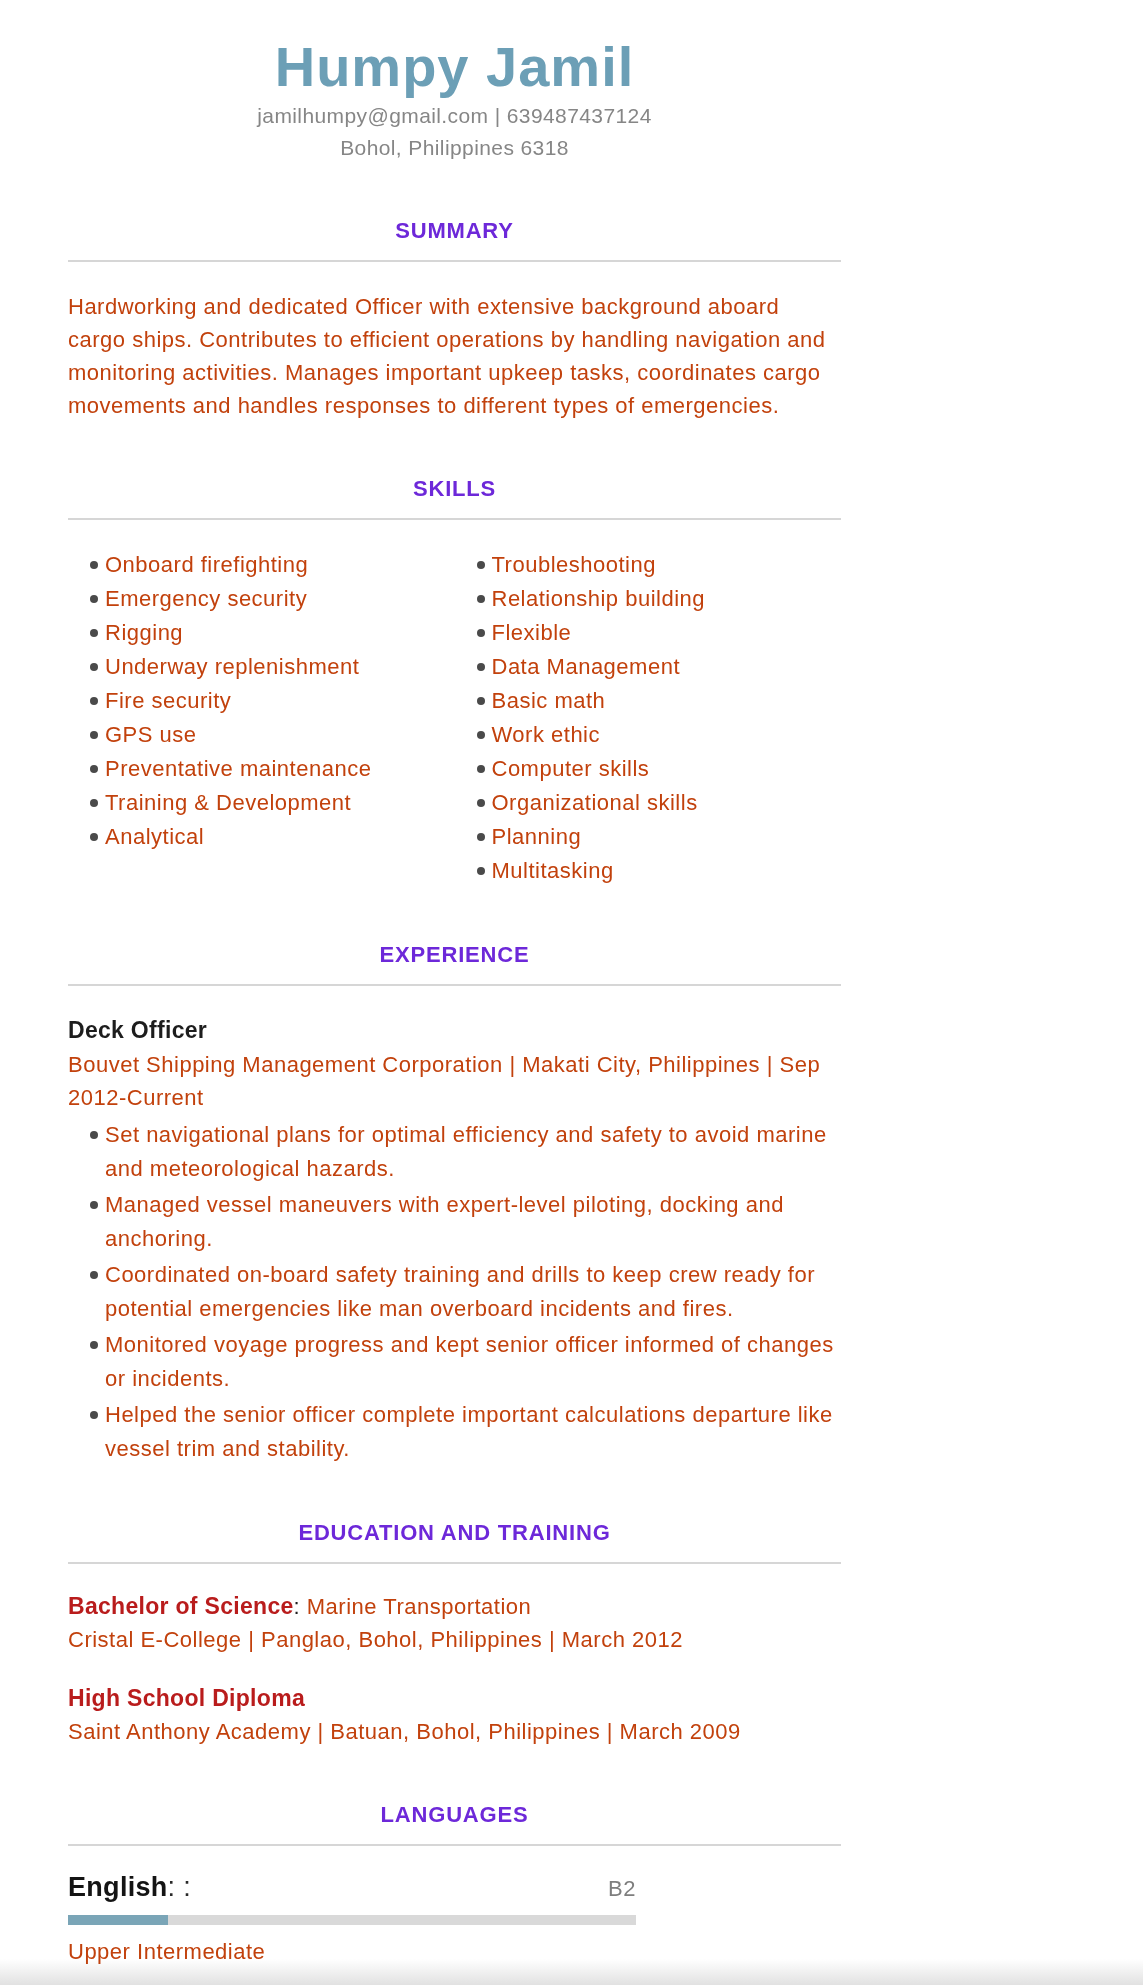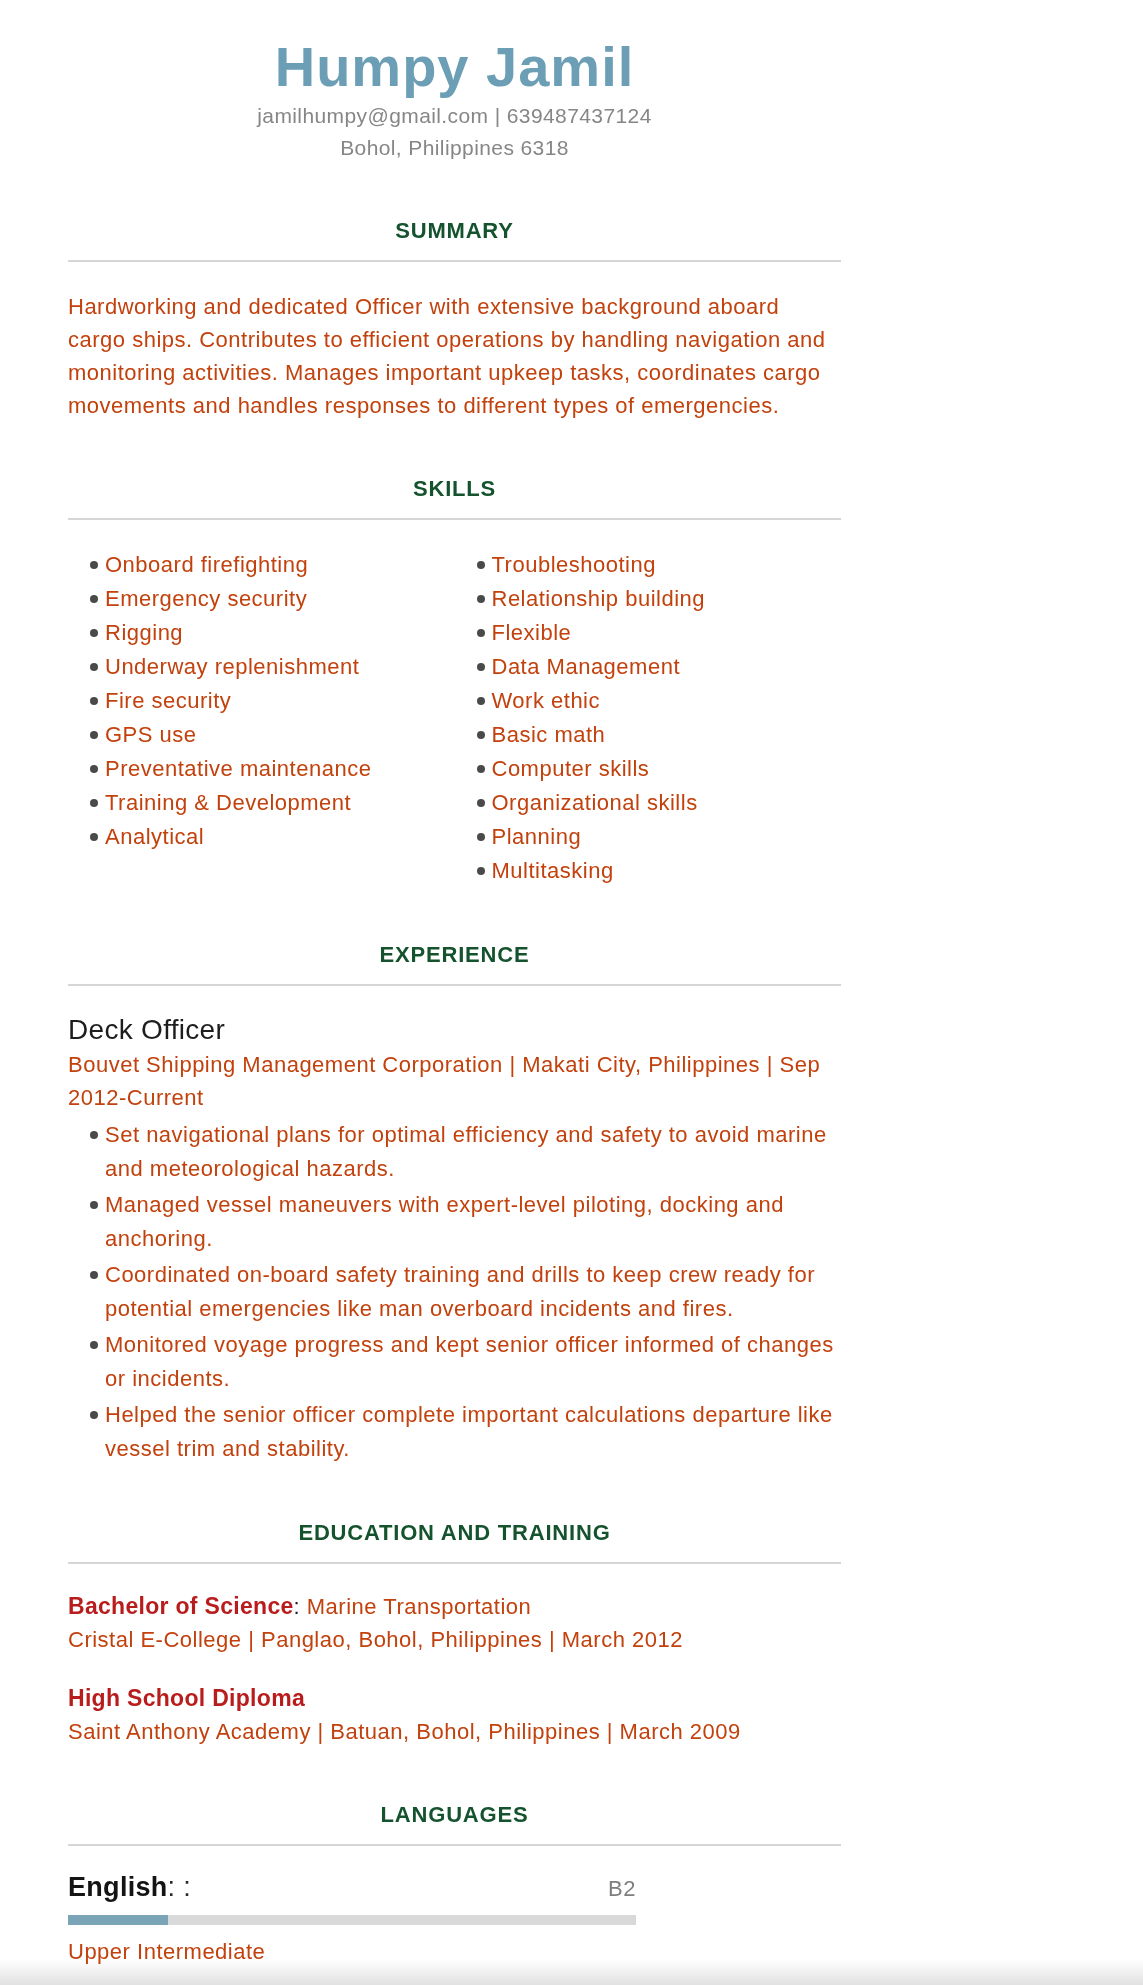--- a/index.html
+++ b/index.html
@@ -39,21 +39,21 @@
   }
 
   
   .section { margin-top: 54px; }
   .section-title {
     margin: 0 0 16px 0;
     text-align: center;
     font-size: 22px;
     font-weight: 700;
     letter-spacing: 0.8px;
-    color: #14532d;
+    color: #6d28d9;
   }
   .rule {
     border: none;
     height: 2px;
     margin: 0;
     background: #d6d6d6;
   }
   .body-text {
     font-size: 22px;
     letter-spacing: 0.5px;
@@ -86,22 +86,22 @@
     top: 13px;
     width: 8px;
     height: 8px;
     border-radius: 50%;
     background: #4a4a4a;
   }
 
   
   .job { margin-top: 28px; }
   .job-title {
-    font-size: 28px;
-    font-weight: 400;
+    font-size: 23px;
+    font-weight: 700;
     letter-spacing: 0.3px;
     line-height: 32px;
     color: #1d1d1d;
   }
   .job-meta { margin-top: 2px; }
   ul.exp-list { margin-top: 4px; }
   ul.exp-list li { margin-top: 2px; }
 
   
   .edu-entry { margin-top: 26px; }
@@ -198,23 +198,23 @@
       <ul class="bullet-list body-text">
 
           <li>Troubleshooting</li>
 
           <li>Relationship building</li>
 
           <li>Flexible</li>
 
           <li>Data Management</li>
 
+          <li>Basic math</li>
+
           <li>Work ethic</li>
-
-          <li>Basic math</li>
 
           <li>Computer skills</li>
 
           <li>Organizational skills</li>
 
           <li>Planning</li>
 
           <li>Multitasking</li>
 
       </ul>

